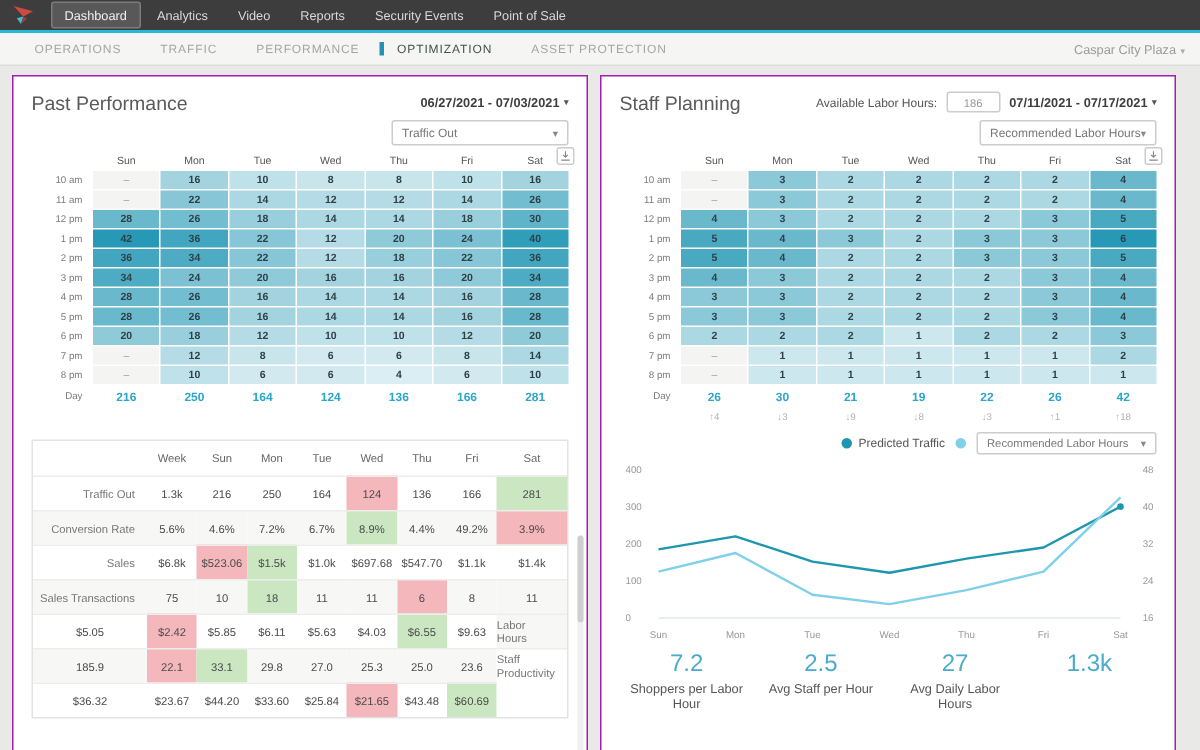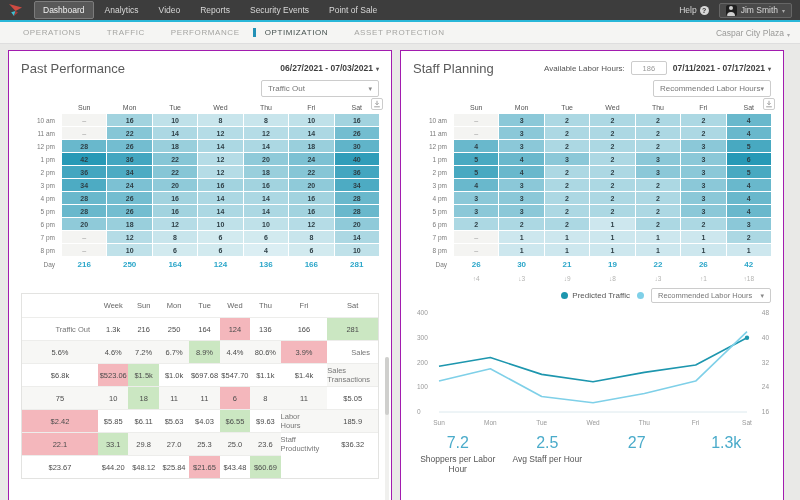--- a/index.html
+++ b/index.html
@@ -91,31 +91,20 @@
       <path d="M7.5 8 L10 9.5 L6 13 Z" fill="#a63c38"></path>
     </svg>
     <nav>
         <span class="tn-item active">Dashboard</span>
         <span class="tn-item">Analytics</span>
         <span class="tn-item">Video</span>
         <span class="tn-item">Reports</span>
         <span class="tn-item">Security Events</span>
         <span class="tn-item">Point of Sale</span>
       </nav>
-    <div class="topnav-right">
-      <span class="help">
-        <span>Help</span>
-        <span class="help-circle">?</span>
-      </span>
-      <div class="user-chip">
-        <span class="avatar"></span>
-        <span>Jim Smith</span>
-        <span class="caret">▾</span>
-      </div>
-    </div>
   </header>
 
   <div class="subnav">
     <nav style="display:flex">
         <span class="sn-item">OPERATIONS</span>
         <span class="sn-item">TRAFFIC</span>
         <span class="sn-item">PERFORMANCE</span>
         <span class="sn-item active">OPTIMIZATION</span>
         <span class="sn-item">ASSET PROTECTION</span>
       </nav>
@@ -266,27 +255,28 @@
           <div class="tb-cell tb-head">Sat</div>
           <div class="tb-cell tb-label row-line">Traffic Out</div>
           <div class="tb-cell row-line">1.3k</div>
           <div class="tb-cell row-line">216</div>
           <div class="tb-cell row-line">250</div>
           <div class="tb-cell row-line">164</div>
           <div class="tb-cell row-line hl-red">124</div>
           <div class="tb-cell row-line">136</div>
           <div class="tb-cell row-line">166</div>
           <div class="tb-cell row-line hl-green">281</div>
+          <div class="tb-cell tb-label row-line row-stripe">Conversion Rate</div>
           <div class="tb-cell row-line row-stripe">5.6%</div>
           <div class="tb-cell row-line row-stripe">4.6%</div>
           <div class="tb-cell row-line row-stripe">7.2%</div>
           <div class="tb-cell row-line row-stripe">6.7%</div>
           <div class="tb-cell row-line row-stripe hl-green">8.9%</div>
           <div class="tb-cell row-line row-stripe">4.4%</div>
-          <div class="tb-cell row-line row-stripe">80.6%</div>
+          <div class="tb-cell row-line row-stripe">49.2%</div>
           <div class="tb-cell row-line row-stripe hl-red">3.9%</div>
           <div class="tb-cell tb-label row-line">Sales</div>
           <div class="tb-cell row-line">$6.8k</div>
           <div class="tb-cell row-line hl-red">$523.06</div>
           <div class="tb-cell row-line hl-green">$1.5k</div>
           <div class="tb-cell row-line">$1.0k</div>
           <div class="tb-cell row-line">$697.68</div>
           <div class="tb-cell row-line">$547.70</div>
           <div class="tb-cell row-line">$1.1k</div>
           <div class="tb-cell row-line">$1.4k</div>
@@ -313,21 +303,21 @@
           <div class="tb-cell row-line row-stripe hl-green">33.1</div>
           <div class="tb-cell row-line row-stripe">29.8</div>
           <div class="tb-cell row-line row-stripe">27.0</div>
           <div class="tb-cell row-line row-stripe">25.3</div>
           <div class="tb-cell row-line row-stripe">25.0</div>
           <div class="tb-cell row-line row-stripe">23.6</div>
           <div class="tb-cell tb-label row-line">Staff Productivity</div>
           <div class="tb-cell row-line">$36.32</div>
           <div class="tb-cell row-line">$23.67</div>
           <div class="tb-cell row-line">$44.20</div>
-          <div class="tb-cell row-line">$48.12</div>
+          <div class="tb-cell row-line">$33.60</div>
           <div class="tb-cell row-line">$25.84</div>
           <div class="tb-cell row-line hl-red">$21.65</div>
           <div class="tb-cell row-line">$43.48</div>
           <div class="tb-cell row-line hl-green">$60.69</div>
         </div>
       <div class="vscroll">
           <div class="vthumb"></div>
         </div>
     </section>
 
@@ -511,20 +501,21 @@
           <div class="kpi">
             <div class="kpi-value">7.2</div>
             <div class="kpi-label">Shoppers per Labor Hour</div>
           </div>
           <div class="kpi">
             <div class="kpi-value">2.5</div>
             <div class="kpi-label">Avg Staff per Hour</div>
           </div>
           <div class="kpi">
             <div class="kpi-value">27</div>
+            <div class="kpi-label">Avg Daily Labor Hours</div>
           </div>
           <div class="kpi">
             <div class="kpi-value">1.3k</div>
           </div>
         </div>
     </section>
 
   </main>
 </div>
 

